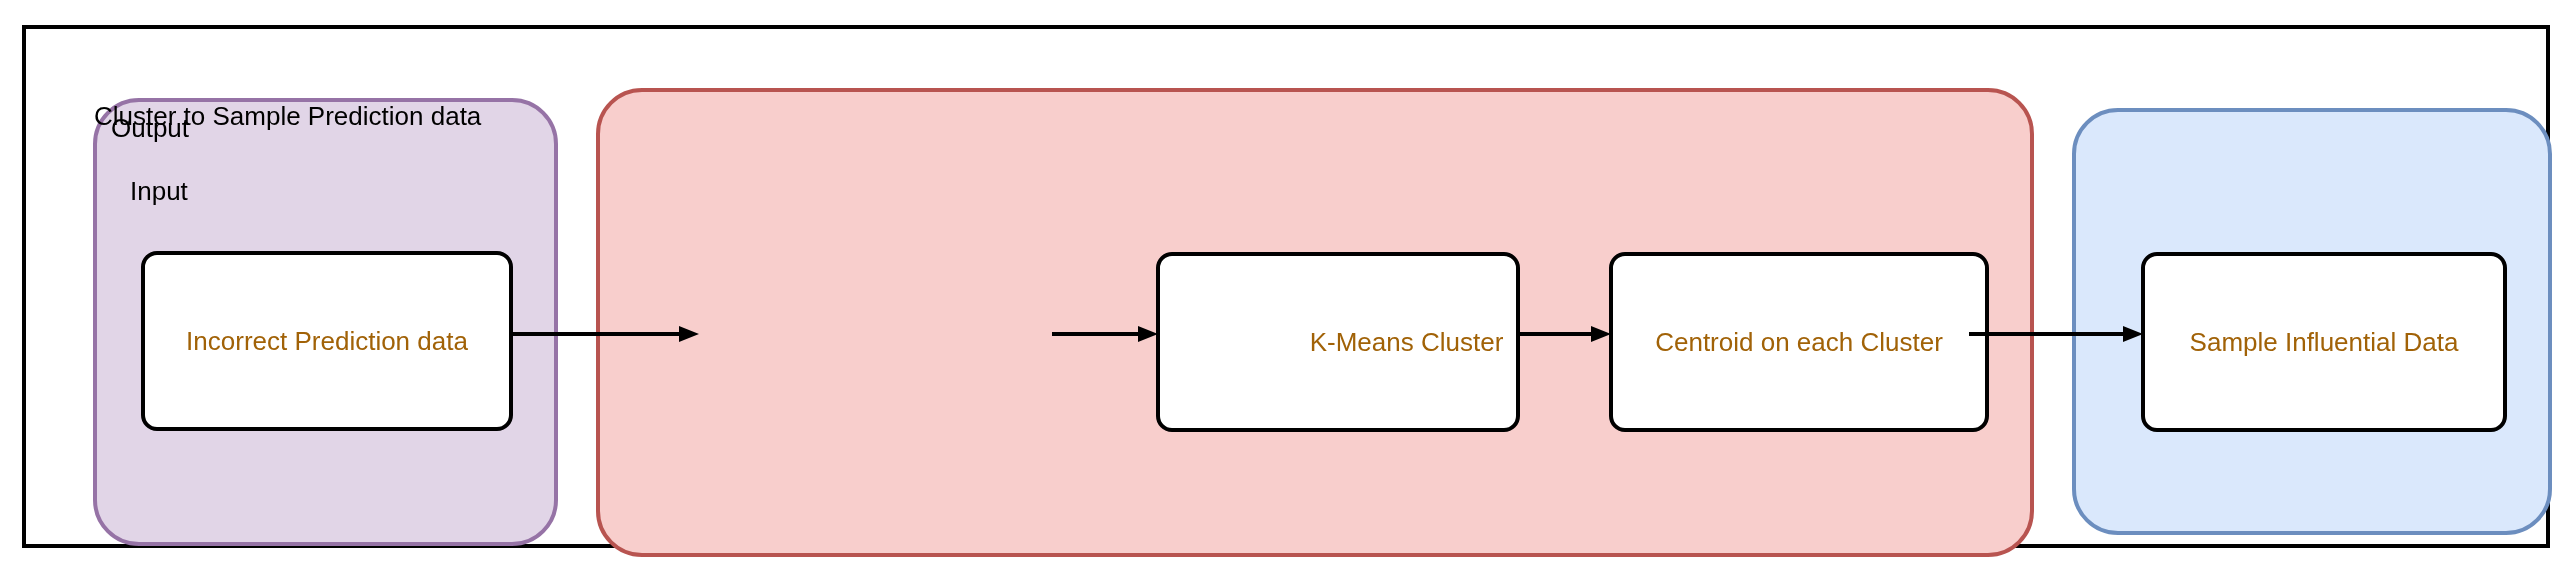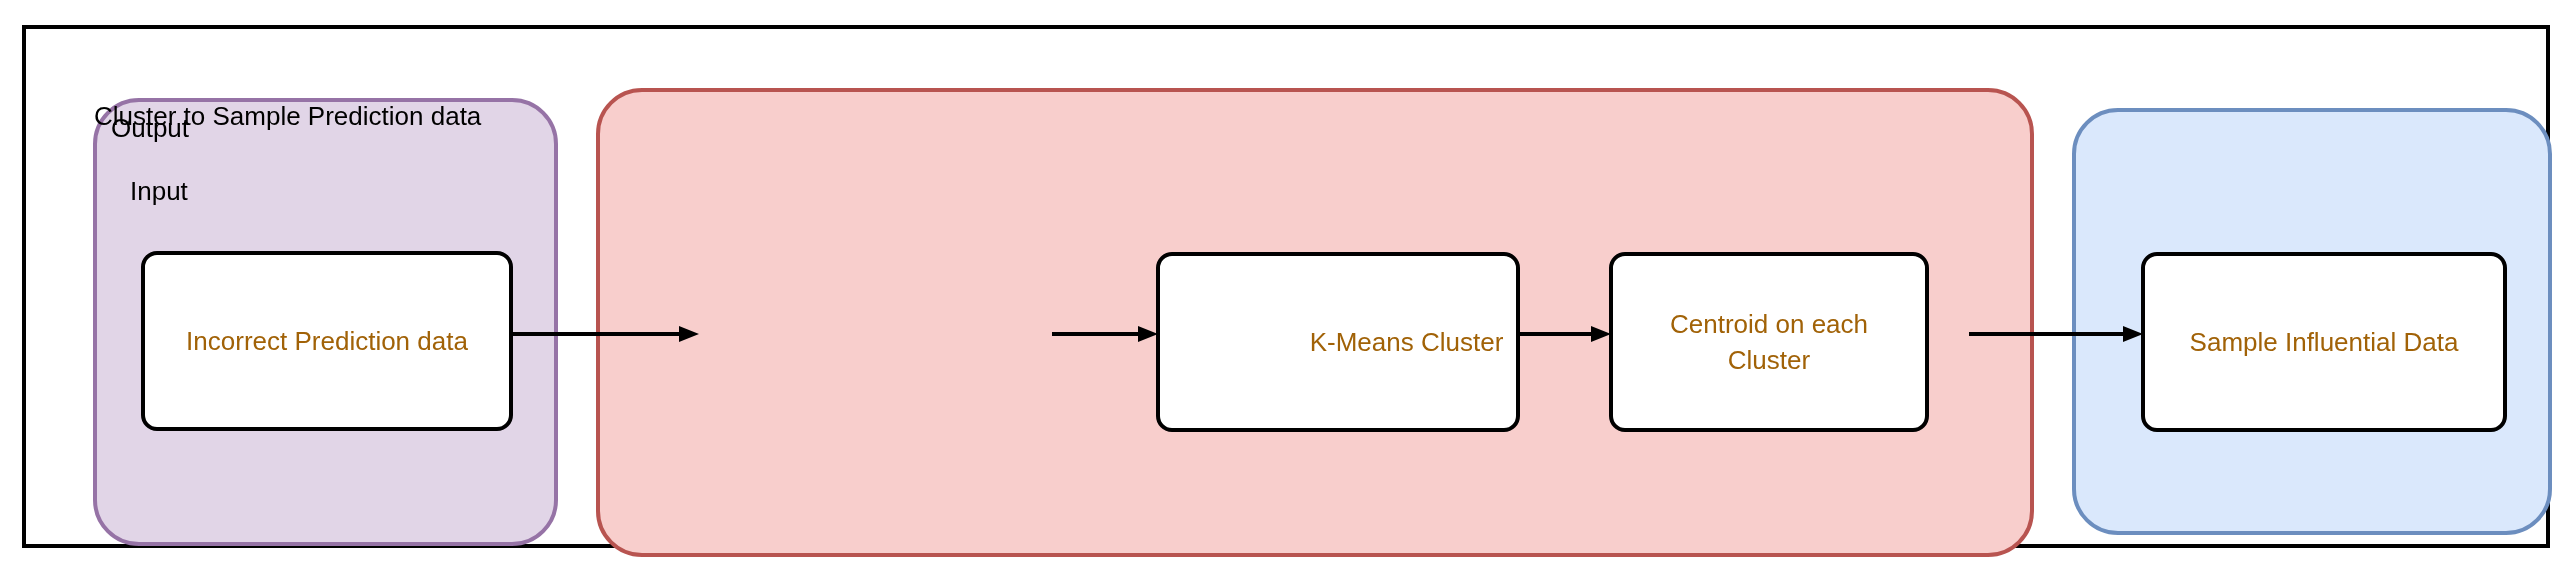--- a/index.html
+++ b/index.html
@@ -84,21 +84,21 @@
     justify-content: center;
     text-align: center;
     font-size: 26px;
     line-height: 36px;
     color: #a16207;
     padding: 0 12.7px;
   }
   .node-incorrect { left: 115px;  top: 222px; width: 372px; height: 180px; }
   .node-embedding { left: 671px;  top: 223px; width: 355px; height: 180px; }
   .node-kmeans    { left: 1130px; top: 223px; width: 364px; height: 180px; justify-content: flex-end; }
-  .node-centroid  { left: 1583px; top: 223px; width: 320px; height: 180px; }
+  .node-centroid  { left: 1583px; top: 223px; width: 380px; height: 180px; }
   .node-sample    { left: 2115px; top: 223px; width: 366px; height: 180px; }
 
   
   .arrow {
     position: absolute;
     height: 16px;
     top: 297px;
   }
   .arrow .shaft {
     position: absolute;

